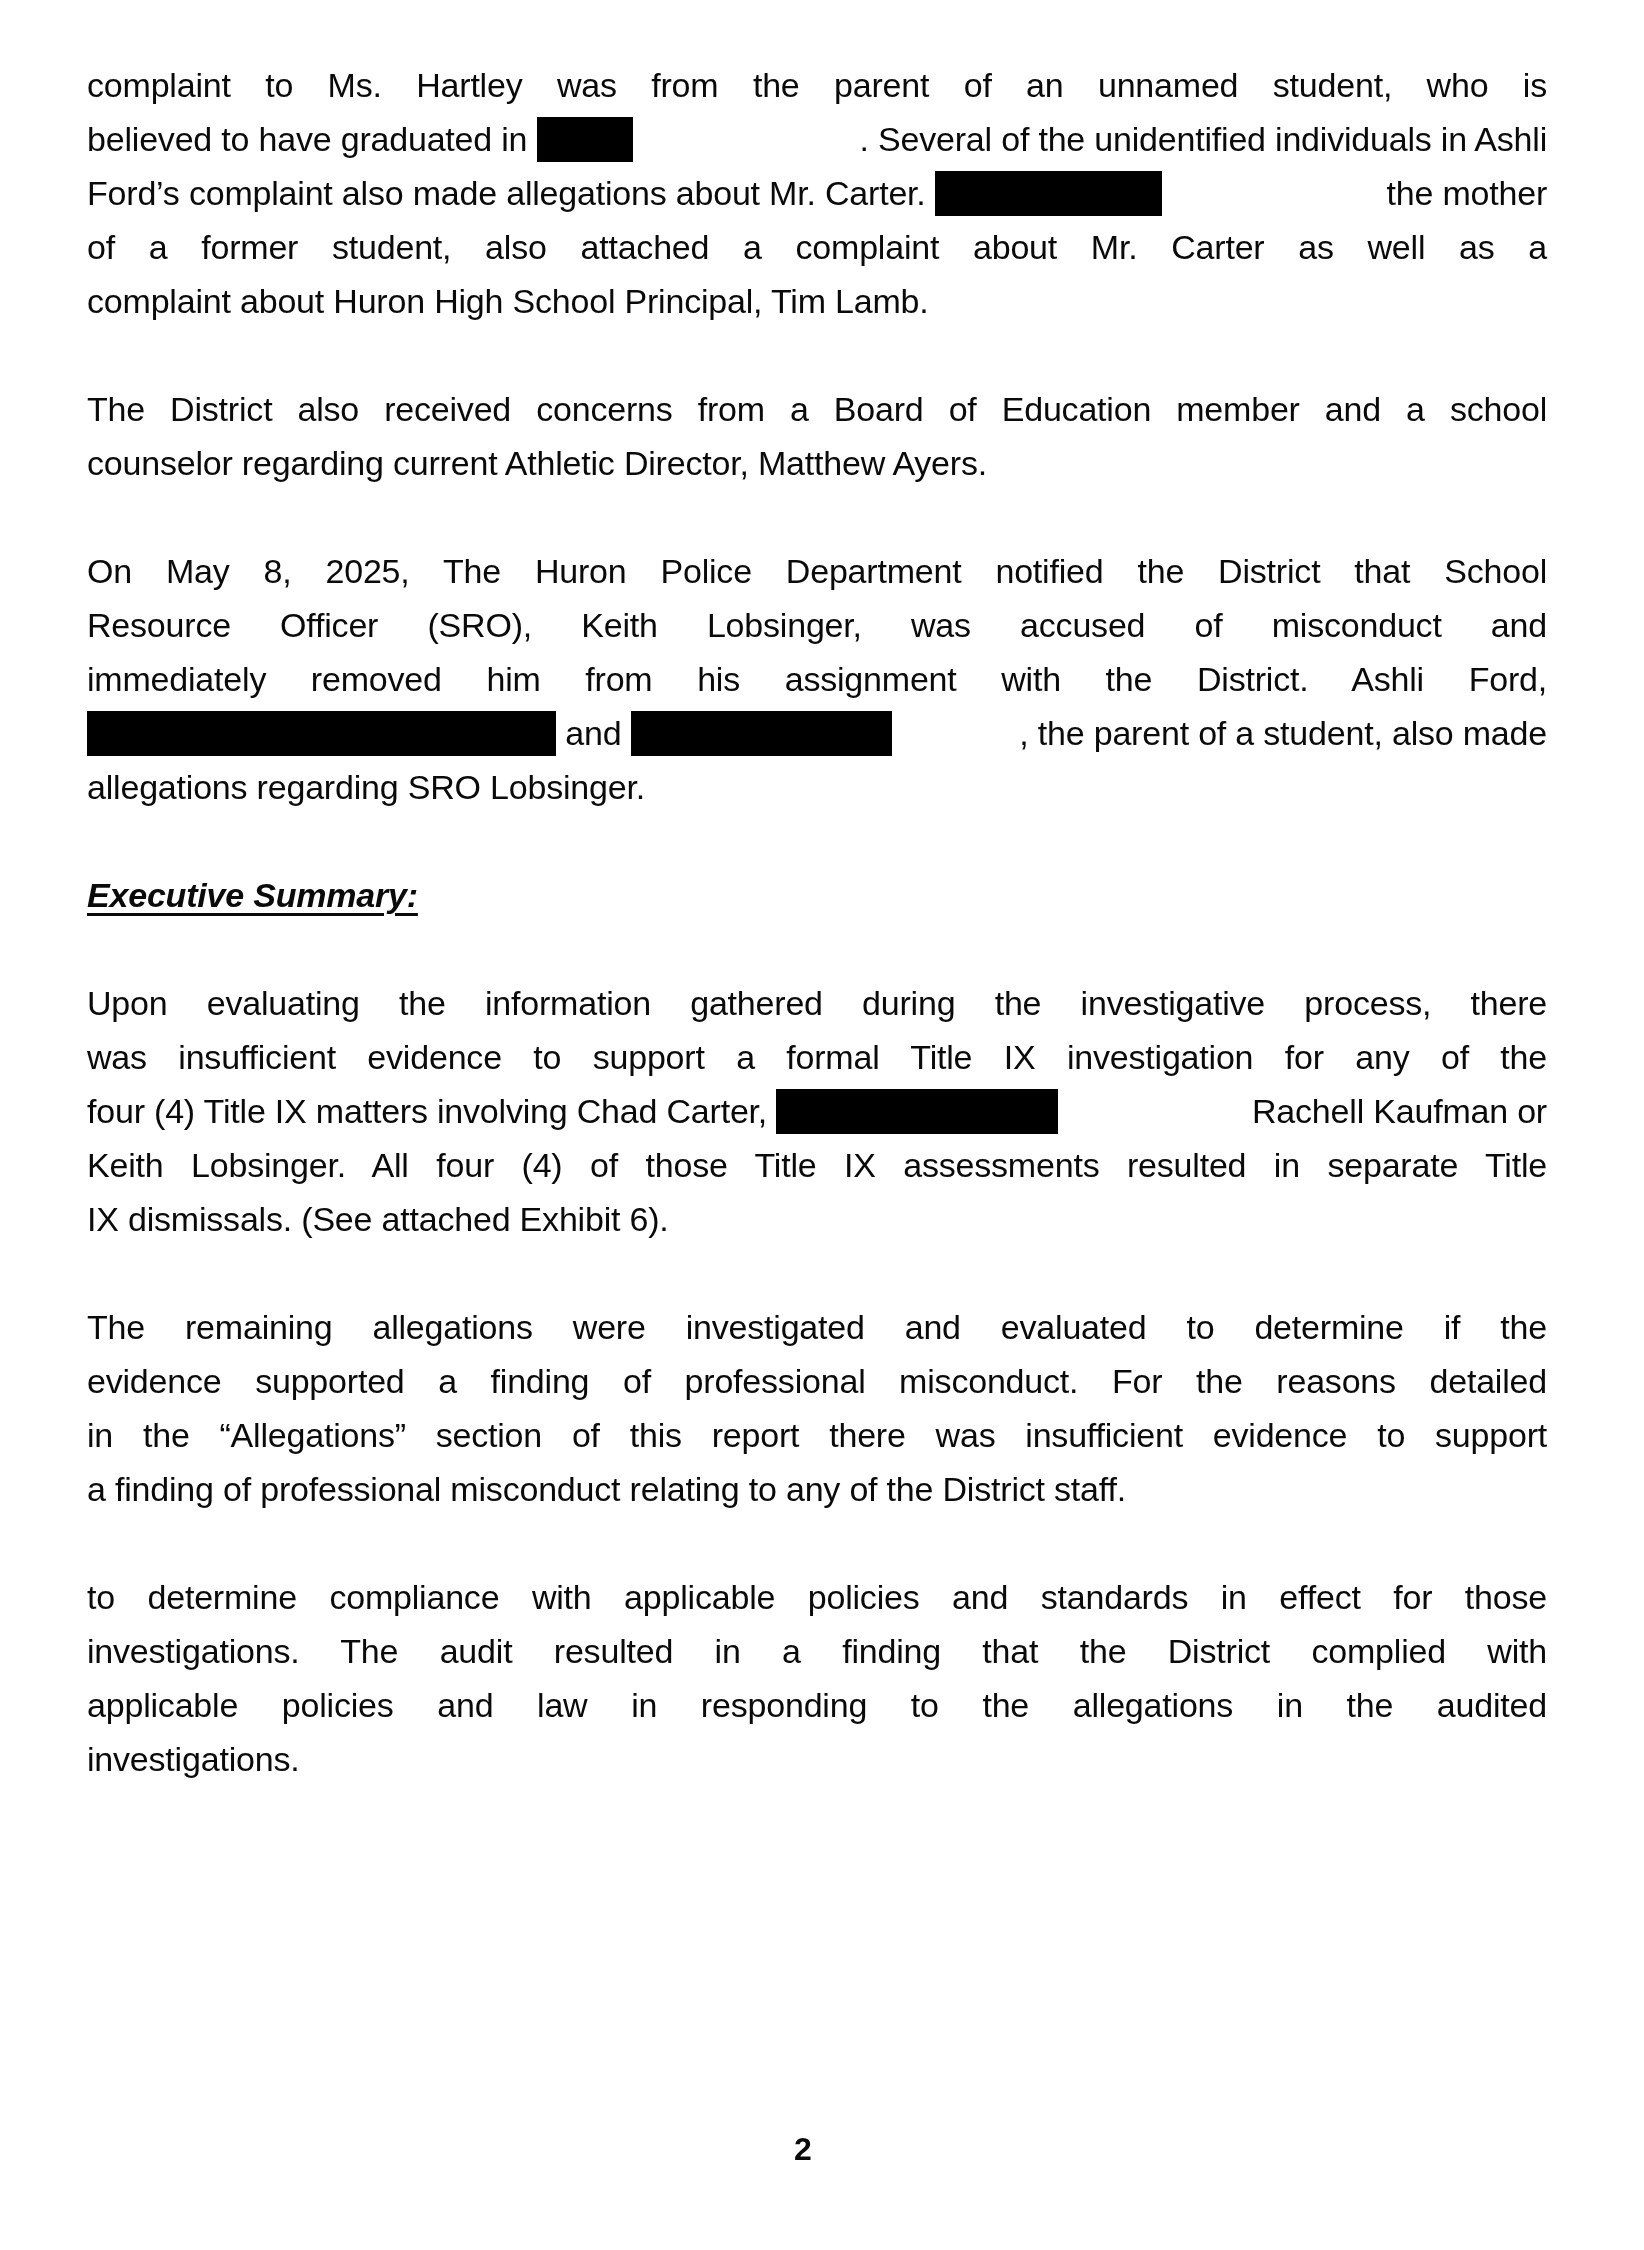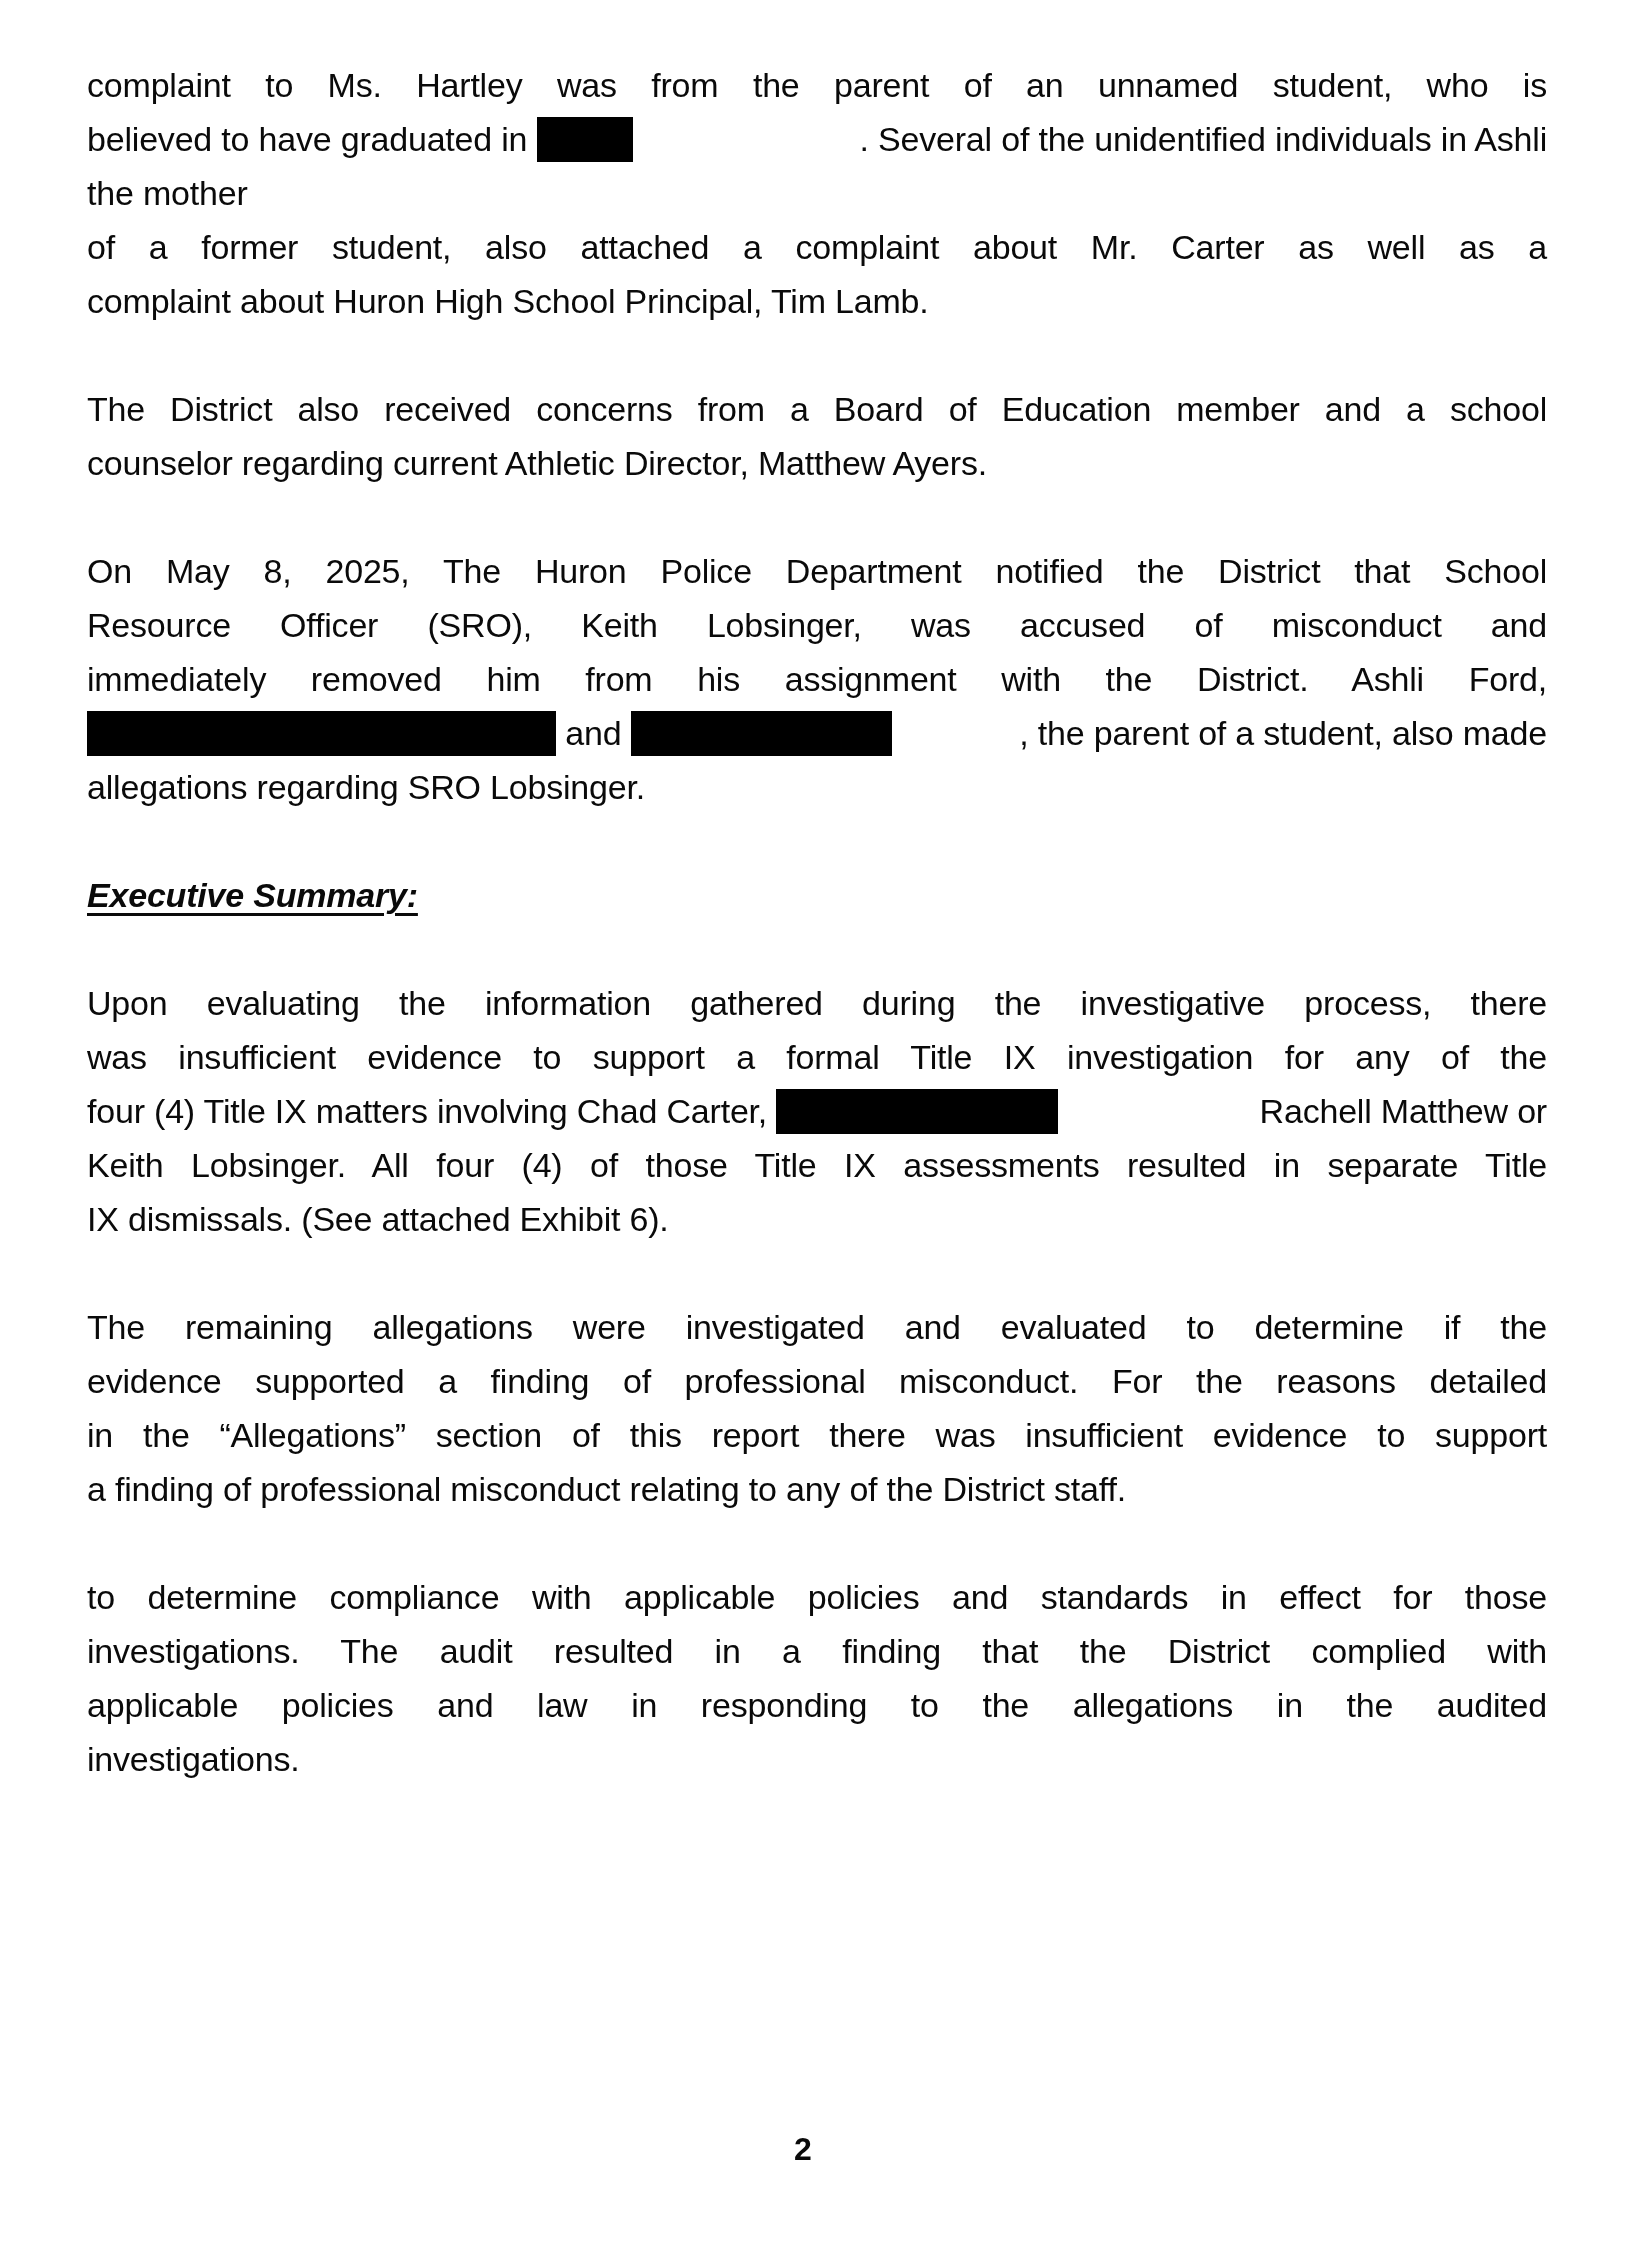--- a/index.html
+++ b/index.html
@@ -46,20 +46,24 @@
     <div>
       <span class="line justify">complaint to Ms. Hartley was from the parent of an unnamed student, who is</span>
       <span class="line flexline">
         <span style="white-space:nowrap">
           <span>believed to have graduated in</span>
           <span class="redact r-year"></span>
         </span>
         <span>. Several of the unidentified individuals in Ashli</span>
       </span>
       <span class="line flexline">
+        <span style="white-space:nowrap">
+          <span>Ford’s complaint also made allegations about Mr. Carter.</span>
+          <span class="redact r-mother"></span>
+        </span>
         <span>the mother</span>
       </span>
       <span class="line justify">of a former student, also attached a complaint about Mr. Carter as well as a</span>
       <span class="line">complaint about Huron High School Principal, Tim Lamb.</span>
     </div>
 
     <span class="line blank"></span>
 
     <div>
       <span class="line justify">The District also received concerns from a Board of Education member and a school</span>
@@ -92,21 +96,21 @@
     <span class="line blank"></span>
 
     <div>
       <span class="line justify">Upon evaluating the information gathered during the investigative process, there</span>
       <span class="line justify">was insufficient evidence to support a formal Title IX investigation for any of the</span>
       <span class="line flexline">
         <span style="white-space:nowrap">
           <span>four (4) Title IX matters involving Chad Carter,</span>
           <span class="redact r-chad"></span>
         </span>
-        <span>Rachell Matthew or</span>
+        <span>Rachell Kaufman or</span>
       </span>
       <span class="line justify">Keith Lobsinger. All four (4) of those Title IX assessments resulted in separate Title</span>
       <span class="line">IX dismissals. (See attached Exhibit 6).</span>
     </div>
 
     <span class="line blank"></span>
 
     <div>
       <span class="line justify">The remaining allegations were investigated and evaluated to determine if the</span>
       <span class="line justify">evidence supported a finding of professional misconduct. For the reasons detailed</span>

